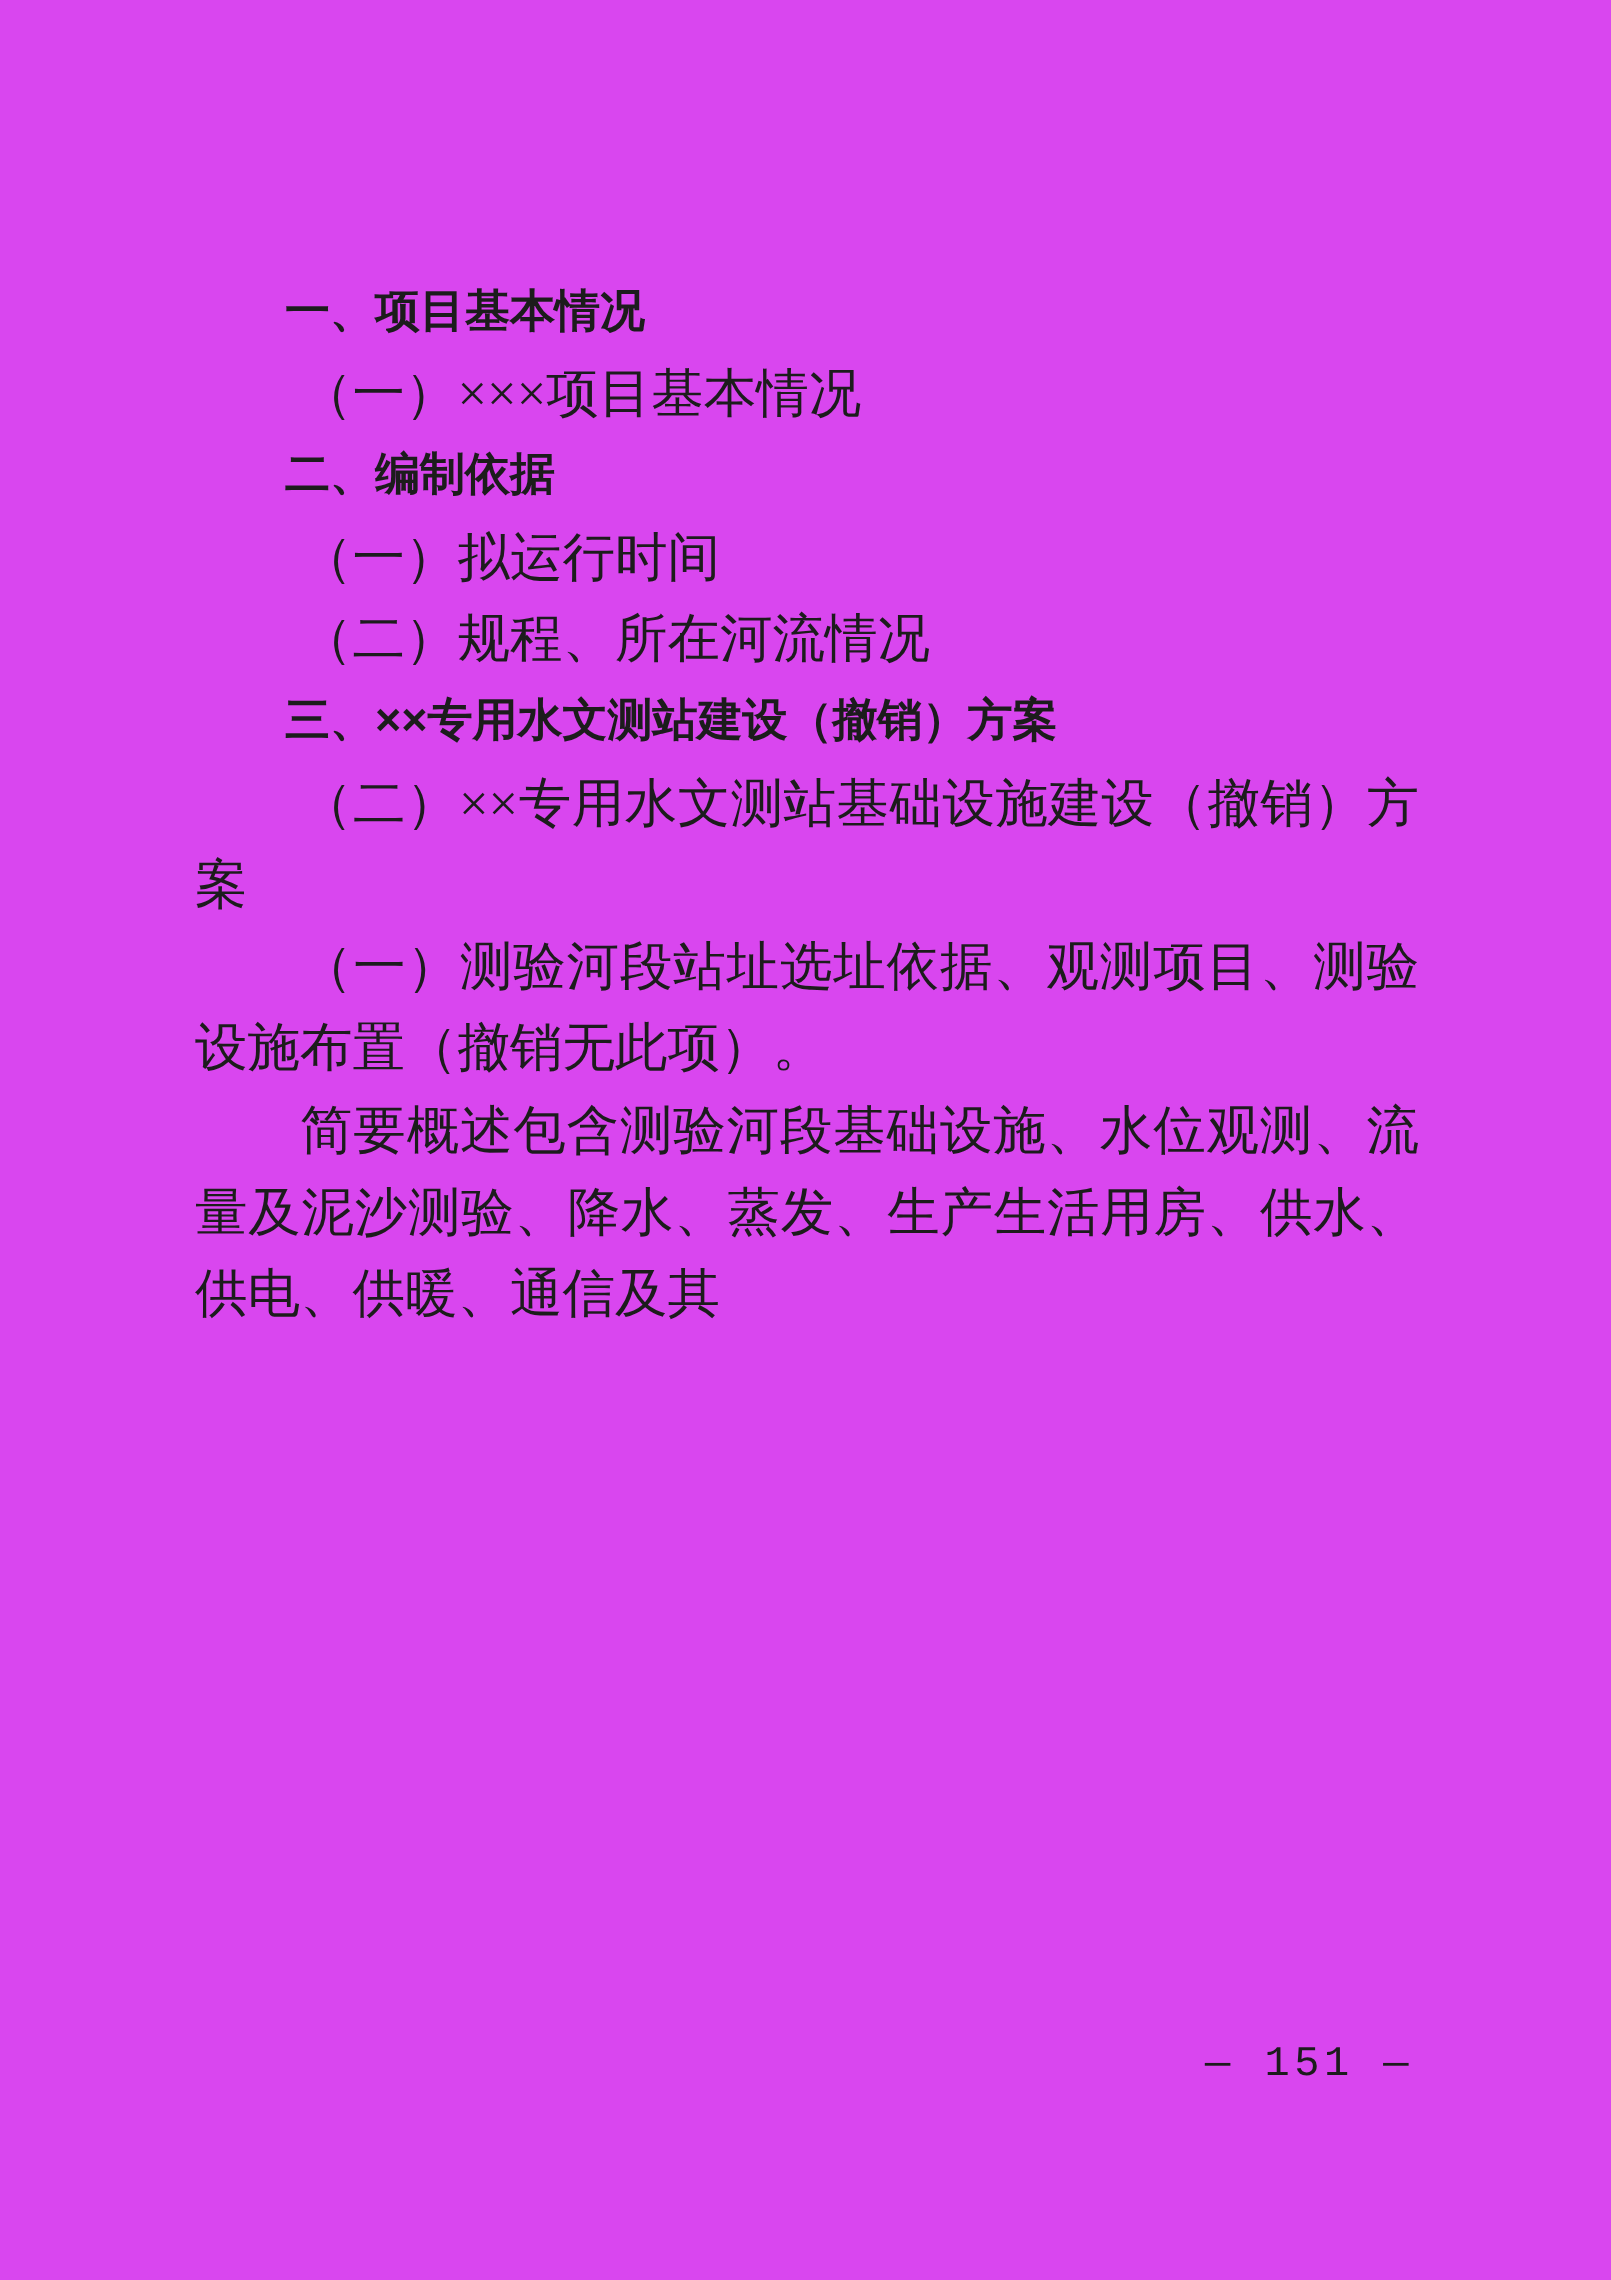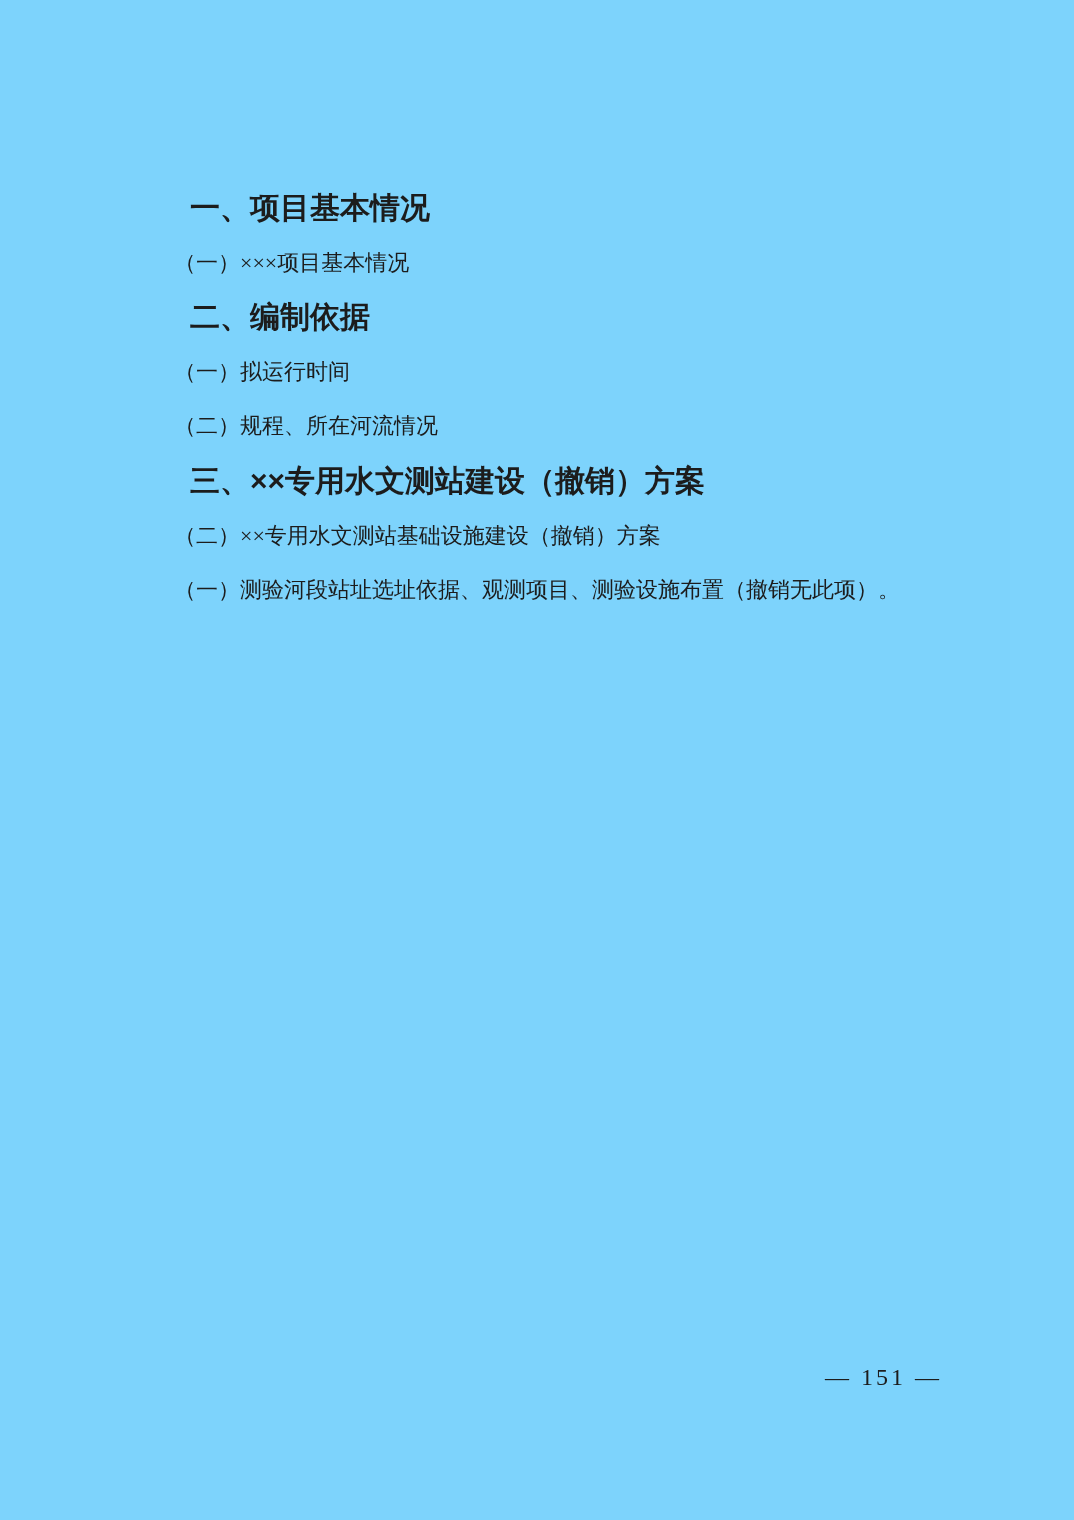--- a/index.html
+++ b/index.html
@@ -4,34 +4,34 @@
 <style>
   html, body {
     margin: 0;
     padding: 0;
     background: #ffffff;
   }
   .page {
     position: relative;
     width: 1074px;
     height: 1520px;
-    background: #7dd3fc;
+    background: #d946ef;
     overflow: hidden;
     color: #1c1c1c;
   }
   .content {
     position: absolute;
     left: 130px;
     top: 181px;
     width: 816px;
   }
   .blk {
     margin: 0;
     padding: 0;
-    font-size: 22px;
+    font-size: 35px;
     line-height: 54.6px;
     color: #1c1c1c;
     word-break: break-all;
   }
   .blk.paragraph {
     font-family: "Liberation Serif", "DejaVu Serif", serif;
     font-weight: 400;
     text-align: justify;
     text-indent: 2em;
   }
@@ -39,36 +39,37 @@
     font-family: "Liberation Sans", "DejaVu Sans", sans-serif;
     font-weight: 700;
     font-size: 30px;
     text-indent: 2em;
     text-align: left;
   }
   .page-number {
     position: absolute;
     top: 1356px;
     right: 132px;
-    font-family: Liberation Serif, serif;
-    font-size: 24px;
+    font-family: Liberation Mono, monospace;
+    font-size: 28px;
     line-height: 42px;
     letter-spacing: 3px;
     color: #1c1c1c;
     white-space: nowrap;
   }
 </style>
 </head>
 <body>
 
 <div class="page">
   <div class="content">
       <h2 class="blk heading">一、项目基本情况</h2>
       <p class="blk paragraph">（一）×××项目基本情况</p>
       <h2 class="blk heading">二、编制依据</h2>
       <p class="blk paragraph">（一）拟运行时间</p>
       <p class="blk paragraph">（二）规程、所在河流情况</p>
       <h2 class="blk heading">三、××专用水文测站建设（撤销）方案</h2>
       <p class="blk paragraph">（二）××专用水文测站基础设施建设（撤销）方案</p>
       <p class="blk paragraph">（一）测验河段站址选址依据、观测项目、测验设施布置（撤销无此项）。</p>
+      <p class="blk paragraph">简要概述包含测验河段基础设施、水位观测、流量及泥沙测验、降水、蒸发、生产生活用房、供水、供电、供暖、通信及其</p>
     </div>
   <div class="page-number">— 151 —</div>
 </div>
 
 </body></html>

